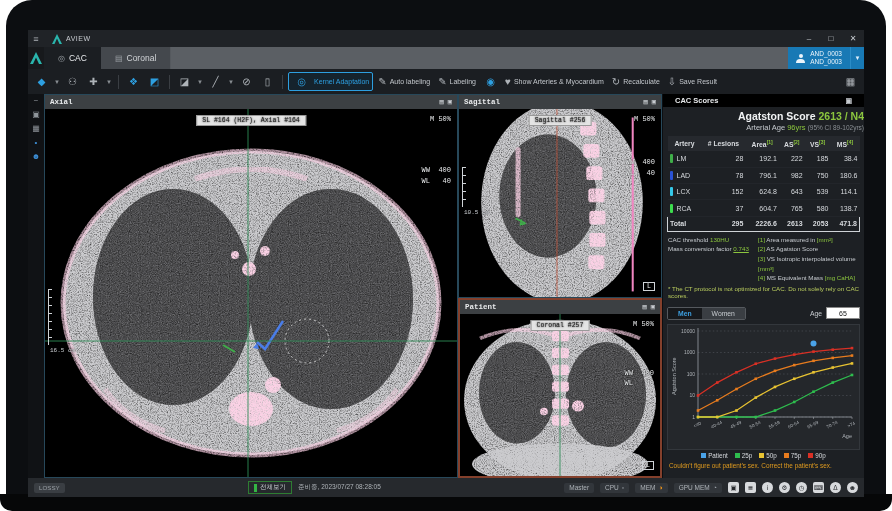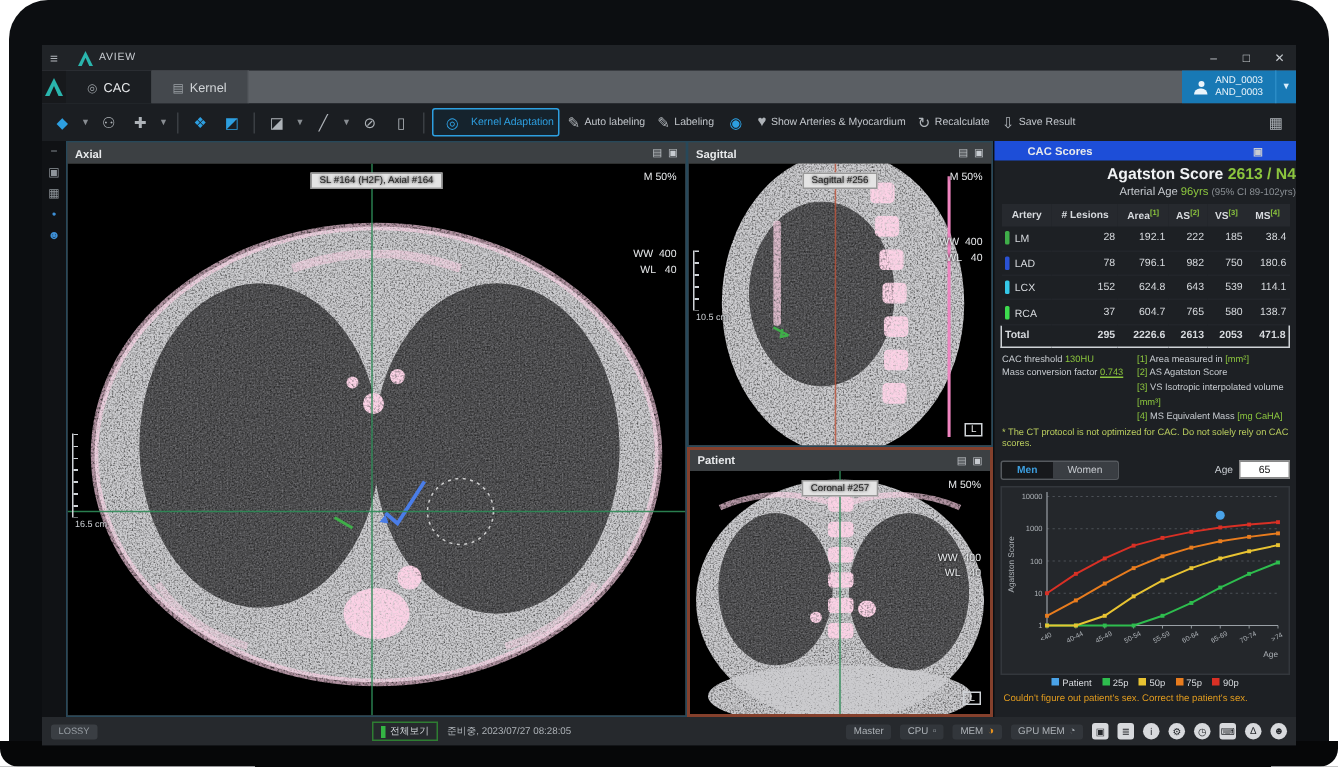--- a/index.html
+++ b/index.html
@@ -43,21 +43,21 @@
   .tb-caret { color:#888d92; font-size:6px; width:8px; cursor:pointer; text-align:center; }
   .tb-sep { width:1px; height:14px; background:#3a3e43; margin:0 3px; }
   .tb-right { margin-left:auto; }
 
   
   .content { position:absolute; left:0; top:64px; width:836px; height:384px; display:flex; }
   .sidebar { width:16px; background:#101215; display:flex; flex-direction:column; align-items:center; padding-top:2px; gap:5px; }
   .sbico { color:#8f959b; font-size:8px; cursor:pointer; }
   .sbico.blue { color:#3d8fd6; }
 
-  .vp { position:relative; background:#404040; overflow:hidden; }
+  .vp { position:relative; background:#000000; overflow:hidden;font-family:Liberation Mono, monospace; }
   .vp-axial { width:414px; height:384px; border:1px solid #27485a; }
   .midcol { width:204px; display:flex; flex-direction:column; }
   .vp-sag { width:204px; height:216px; border:1px solid #27485a; }
   .vp-cor { width:204px; height:191px; border:2px solid #84402c; }
   .vp-head { height:14px; background:#3c4043; display:flex; align-items:center; padding:0 5px; gap:4px; }
   .vp-title { font-size:7.5px; font-weight:bold; color:#e8eaec; }
   .vp-hicons { margin-left:auto; display:flex; gap:4px; color:#c7cbd0; font-size:7px; }
   .vp-body { position:absolute; left:0; top:14px; right:0; bottom:0; }
   .ct-svg { position:absolute; left:0; top:0; width:100%; height:100%; }
 
@@ -65,21 +65,21 @@
   .slice-chip { left:50%; transform:translateX(-50%); top:6px; background:#e4e4e4; color:#222; border:1px solid #999; padding:1px 5px; font-size:6.5px; white-space:nowrap; }
   .mag { right:6px; top:6px; }
   .wwwl { right:6px; text-align:right; line-height:1.5; }
   .ruler { left:3px; width:10px; }
   .ruler .ticks { width:4px; height:56px; border-left:1px solid #cfd3d7; background:repeating-linear-gradient(#cfd3d7 0 1px, transparent 1px 8px); }
   .ruler .rlbl { position:absolute; left:2px; white-space:nowrap; font-size:6px; color:#cfd3d7; }
   .orient { right:6px; bottom:6px; border:1px solid #cfd3d7; padding:0 3px; font-size:6.5px; }
 
   
   .rpanel { width:202px; display:flex; flex-direction:column; background:#1d2024; border-left:1px solid #0c0e11; }
-  .phead { height:13px; background:#1d4ed8; display:flex; align-items:center; padding:0 22px; font-size:7.5px; font-weight:bold; color:#e8eaec; flex:0 0 auto;justify-content:space-between; }
+  .phead { height:13px; background:#000000; display:flex; align-items:center; padding:0 12px; font-size:7.5px; font-weight:bold; color:#e8eaec; flex:0 0 auto;justify-content:space-between; }
   .phead .pico { margin-left:auto; font-size:7px; color:#c7cbd0; cursor:pointer; }
   .green { color:#8cc63e; }
   .scores-summary { text-align:right; padding:3px 0 2px; flex:0 0 auto;margin-left:32px; }
   .score-line1 { font-size:10.5px; color:#f0f2f4; font-weight:bold; }
   .score-line2 { font-size:7.5px; color:#c7cbd0; margin-top:1px; }
   .score-line2 .ci { color:#8a8f94; font-size:6.5px; }
 
   table.cac { width:calc(100% - 8px); margin:2px 4px 0; border-collapse:collapse; font-size:7px; color:#d7dade; flex:0 0 auto; }
   table.cac th { background:#26292e; font-weight:bold; padding:3px 1px; font-size:6.8px; }
   table.cac td { padding:3.2px 2px; text-align:right; }
@@ -171,21 +171,21 @@
         <svg class="logoA" viewBox="0 0 10 10">
             <path d="M5 0 L10 10 L7.5 10 L5 4.5 L2.5 10 L0 10 Z" fill="#2ab5ad"></path>
           </svg>
       </div>
       <div class="tab active">
         <span class="tabicon">◎</span>
         <span>CAC</span>
       </div>
       <div class="tab inactive">
         <span class="tabicon">▤</span>
-        <span>Kernel</span>
+        <span>Coronal</span>
       </div>
       <div class="patient-chip">
         <div class="chip-main">
           <span class="person-ico"></span>
           <span>
             <div>AND_0003</div>
             <div>AND_0003</div>
           </span>
         </div>
         <div class="chip-drop">▼</div>

